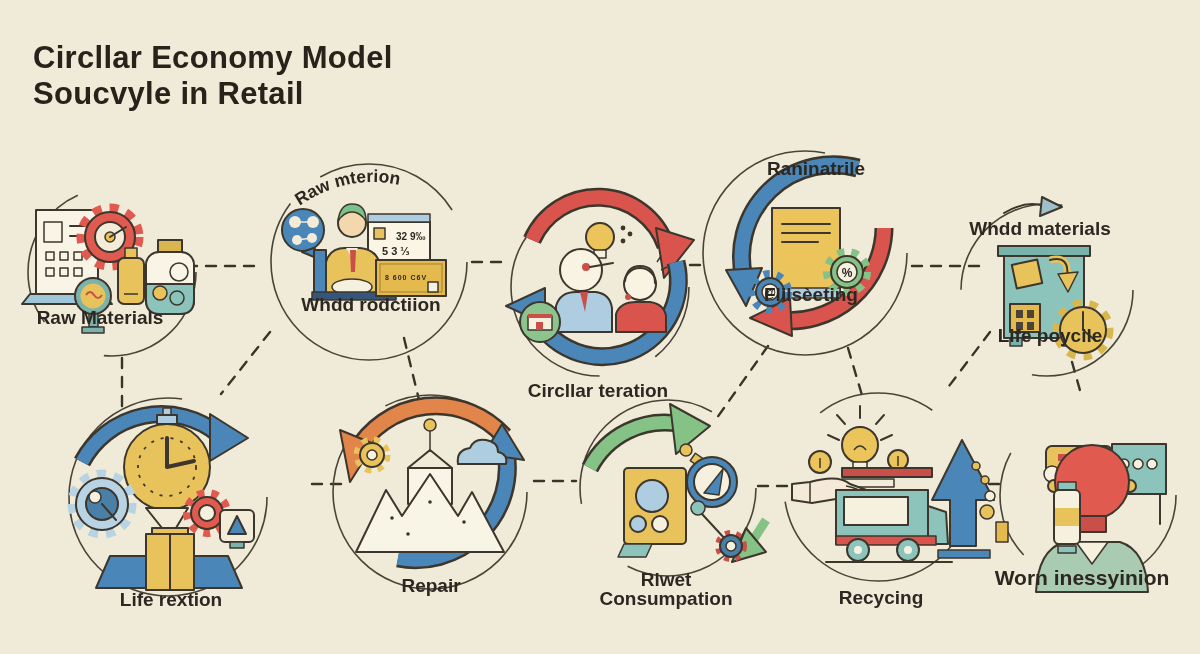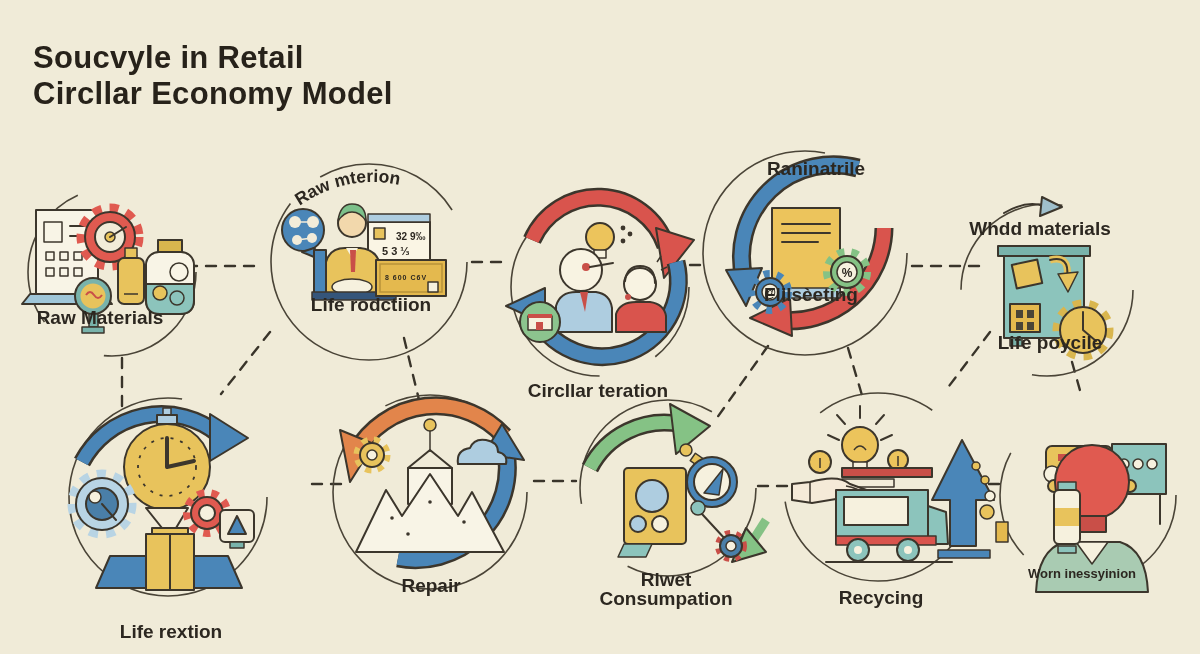--- a/index.html
+++ b/index.html
@@ -9,21 +9,21 @@
   .o{stroke:#3c362c;stroke-width:2;stroke-linejoin:round;stroke-linecap:round;}
   .o15{stroke:#3c362c;stroke-width:1.5;stroke-linejoin:round;}
   .nf{fill:none;}
   .ring{fill:none;stroke:#4a4437;stroke-width:1.6;}
   .dash{stroke:#39342a;stroke-width:2.4;stroke-dasharray:10 9;fill:none;stroke-linecap:round;}
   svg text{font-family:"Liberation Sans",sans-serif;font-weight:700;fill:#2c2720;}
   .lbl{position:absolute;transform:translateX(-50%);font-weight:700;color:#2c2720;
        font-size:19px;white-space:nowrap;text-align:center;}
   .title{position:absolute;left:33px;top:40px;font-weight:700;color:#27221a;
          font-size:31px;line-height:36px;letter-spacing:.3px;}
-  .small{font-size:13px;}
+  .small{font-size:21px;}
   .two{line-height:19px;}
 </style>
 </head>
 <body>
 
 <div class="canvas">
 
 <svg class="art" width="1200" height="654" viewBox="0 0 1200 654">
   <defs>
     <path id="arcT" d="M288 214 Q 368 152 456 210" fill="none"></path>
@@ -377,32 +377,32 @@
     <g>
       <rect class="o15" x="1058" y="482" width="18" height="9" fill="#8cc4bc"></rect>
       <rect class="o" x="1054" y="490" width="26" height="54" rx="5" fill="#f6f1de"></rect>
       <rect x="1055" y="508" width="24" height="18" fill="#e8c35c"></rect>
       <rect class="o15" x="1058" y="546" width="18" height="7" fill="#8cc4bc"></rect>
     </g>
   </g>
 </svg>
 
 <div class="title">
+  <div>Circllar Economy Model</div>
   <div>Soucvyle in Retail</div>
-  <div>Circllar Economy Model</div>
 </div>
 
 <div class="lbl" style="left:100px;top:307px">Raw Materials</div>
-<div class="lbl" style="left:371px;top:294px">Life rodctiion</div>
+<div class="lbl" style="left:371px;top:294px">Whdd rodctiion</div>
 <div class="lbl" style="left:598px;top:380px">Circllar teration</div>
 <div class="lbl" style="left:816px;top:158px">Raninatrile</div>
 <div class="lbl" style="left:811px;top:284px">Flilsèeting</div>
 <div class="lbl" style="left:1040px;top:218px">Whdd materials</div>
-<div class="lbl" style="left:1050px;top:332px">Life poycile</div>
-<div class="lbl" style="left:171px;top:621px">Life rextion</div>
+<div class="lbl" style="left:1050px;top:325px">Life poycile</div>
+<div class="lbl" style="left:171px;top:589px">Life rextion</div>
 <div class="lbl" style="left:431px;top:575px">Repair</div>
 <div class="lbl two" style="left:666px;top:570px">
   <div>Rlwet</div>
   <div>Consumpation</div>
 </div>
 <div class="lbl" style="left:881px;top:587px">Recycing</div>
 <div class="lbl small" style="left:1082px;top:566px">Worn inessyinion</div>
 
 </div>
 

